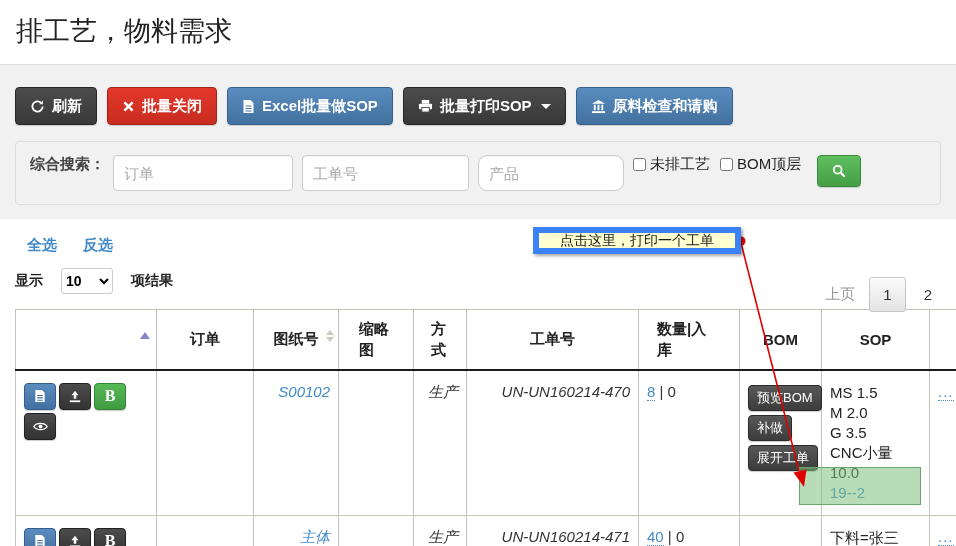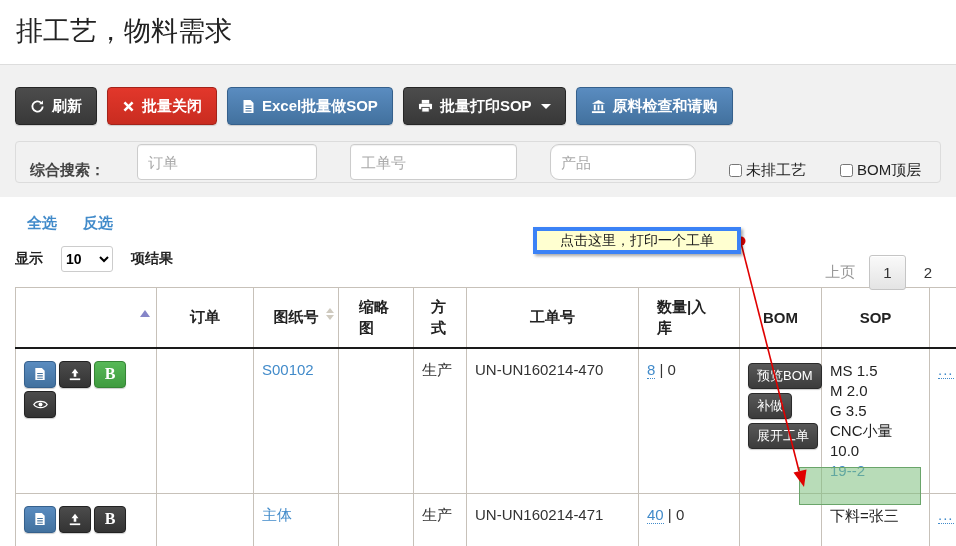--- a/index.html
+++ b/index.html
@@ -17,22 +17,22 @@
     font-size:15px; font-weight:bold; color:#fff; padding:8px 14px; line-height:20px;
     border:1px solid transparent; box-shadow:0 1px 1px rgba(0,0,0,.15); white-space:nowrap; }
   .btn-dark  { background:linear-gradient(#4c4c4c,#383838); border-color:#262626; }
   .btn-red   { background:linear-gradient(#e2372b,#c92c20); border-color:#a3231a; }
   .btn-blue  { background:linear-gradient(#5a8cc0,#42719e); border-color:#35608c; }
   .btn-green { background:linear-gradient(#5fbf5f,#459e45); border-color:#3b8a3b; }
   .btn .ic { display:inline-flex; }
   .caret { width:0; height:0; border-left:5px solid transparent; border-right:5px solid transparent;
     border-top:5px solid #fff; margin-left:2px; }
 
-  .well { margin-top:16px; border:1px solid #dcdcdc; border-radius:4px; padding:2px 14px;
-    display:flex; align-items:flex-end; background:#f1f1f1;gap:24px; }
+  .well { margin-top:16px; border:1px solid #dcdcdc; border-radius:4px; padding:13px 14px;
+    display:flex; align-items:flex-start; background:#f1f1f1; }
   .search-label { font-size:15px; font-weight:bold; color:#444; margin-right:8px; white-space:nowrap; }
   .search-input { height:36px; border:1px solid #ccc; border-radius:4px; background:#fff;
     padding:6px 10px; font-size:15px; color:#555; margin-right:9px;
     font-family:"Liberation Sans","DejaVu Sans",sans-serif; box-shadow:inset 0 1px 1px rgba(0,0,0,.06); }
   .search-input::placeholder { color:#a9a9a9; }
   .in-order{ width:180px; } .in-wo{ width:167px; } .in-prod{ width:146px;border-radius:9px; }
   .chk { display:inline-flex; align-items:center; gap:4px; font-size:15px; color:#222;
     margin-right:10px; white-space:nowrap; }
   .chk input{ width:13px; height:13px; margin:0; }
   .search-btns { display:flex; gap:13px; margin-left:6px; }
@@ -60,21 +60,21 @@
     padding:6px 8px; border-bottom:2px solid #1a1a1a; position:relative; }
   .grid td { vertical-align:top; padding:12px 8px; }
   .wrapcell { display:inline-block; word-break:break-all; line-height:21px; text-align:left; }
   .w-thumb { width:34px; } .w-method { width:18px; } .w-qty { width:64px; }
   .sort-asc { position:absolute; right:6px; top:22px; width:0; height:0;
     border-left:5px solid transparent; border-right:5px solid transparent; border-bottom:7px solid #8585c8; }
   .sort-both { position:absolute; right:4px; top:20px; display:flex; flex-direction:column; gap:2px; }
   .sort-both i { width:0; height:0; border-left:4px solid transparent; border-right:4px solid transparent; }
   .sb-up { border-bottom:5px solid #cfcabf; } .sb-down { border-top:5px solid #cfcabf; }
 
-  td.c-center { text-align:left; }
+  td.c-center { text-align:right;font-style:italic; }
   a.cell-link { color:#428bca; text-decoration:none; }
   .qty-link { color:#428bca; text-decoration:none; border-bottom:1px dotted #428bca; }
   .note-link { color:#428bca; text-decoration:none; border-bottom:1px dotted #428bca; letter-spacing:1px; }
 
   .act-row { display:flex; gap:3px; margin-bottom:3px; }
   .abtn { width:32px; height:27px; border-radius:4px; display:inline-flex; align-items:center;
     justify-content:center; color:#fff; cursor:pointer; box-shadow:0 1px 1px rgba(0,0,0,.2); }
   .abtn-blue  { background:linear-gradient(#5a8cc0,#42719e); border:1px solid #35608c; }
   .abtn-dark  { background:linear-gradient(#4c4c4c,#333); border:1px solid #222; }
   .abtn-green { background:linear-gradient(#57b957,#3f9b3f); border:1px solid #358435; }
@@ -85,21 +85,21 @@
     font-size:13px; padding:3px 8px; border-radius:4px; cursor:pointer; white-space:nowrap;
     box-shadow:0 1px 1px rgba(0,0,0,.2); }
 
   .sop-line { line-height:20px; color:#222; }
   .sop-link { color:#428bca; text-decoration:none; line-height:20px; display:inline-block; }
 
   
   .overlay-svg { position:absolute; left:0; top:0; width:956px; height:546px;
     pointer-events:none; z-index:50; }
   .tooltip-box { position:absolute; left:533px; top:227px; width:208px; height:27px; z-index:51;
-    background:#ffffd0; border:4px solid #3b82f6; box-shadow:2px 2px 3px rgba(0,0,0,.35);
+    background:#ffffd0; border:6px solid #3b82f6; box-shadow:2px 2px 3px rgba(0,0,0,.35);
     display:flex; align-items:center; justify-content:center; font-size:14px; color:#1a1a1a; }
 </style>
 </head>
 <body>
 
 <div class="page-wrap">
 
   <h1 class="page-title">排工艺，物料需求</h1>
 
   <div class="band">

